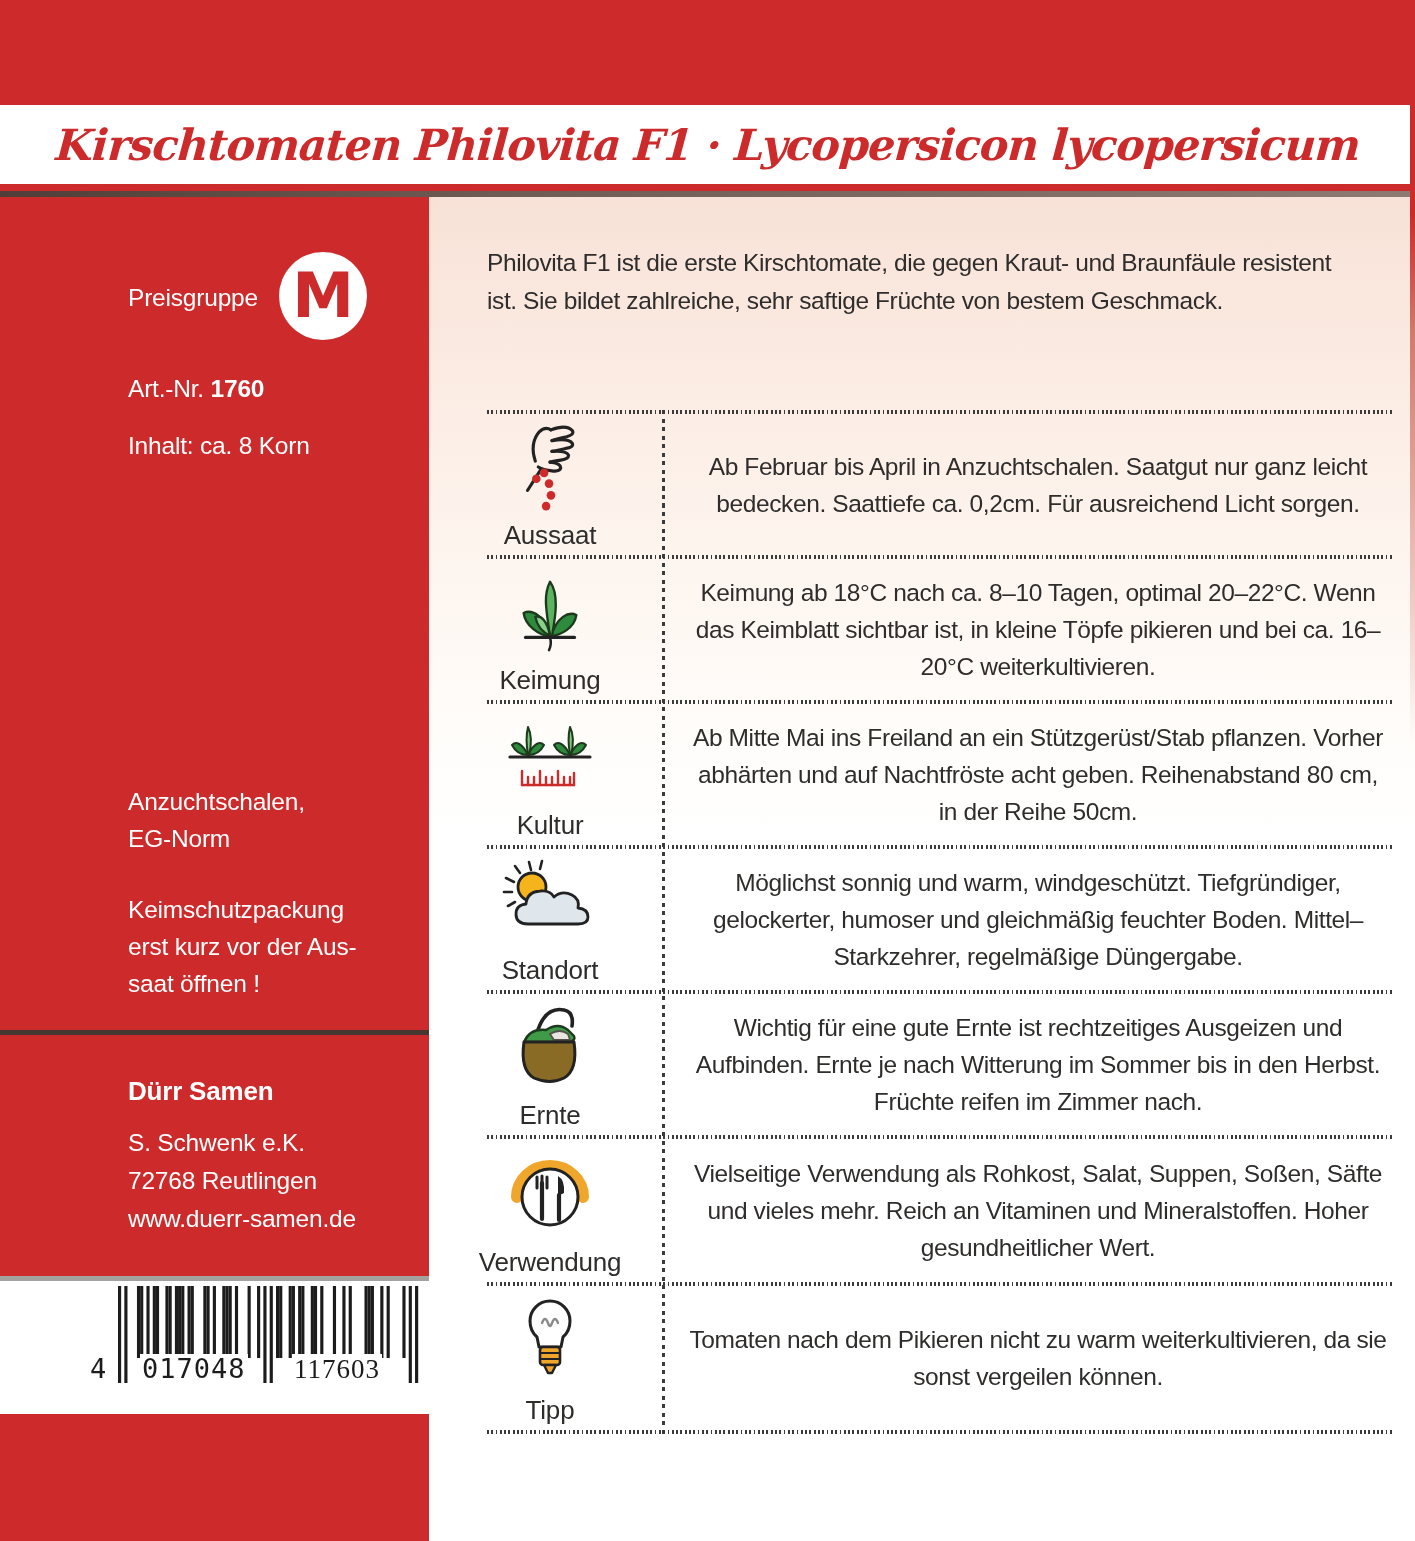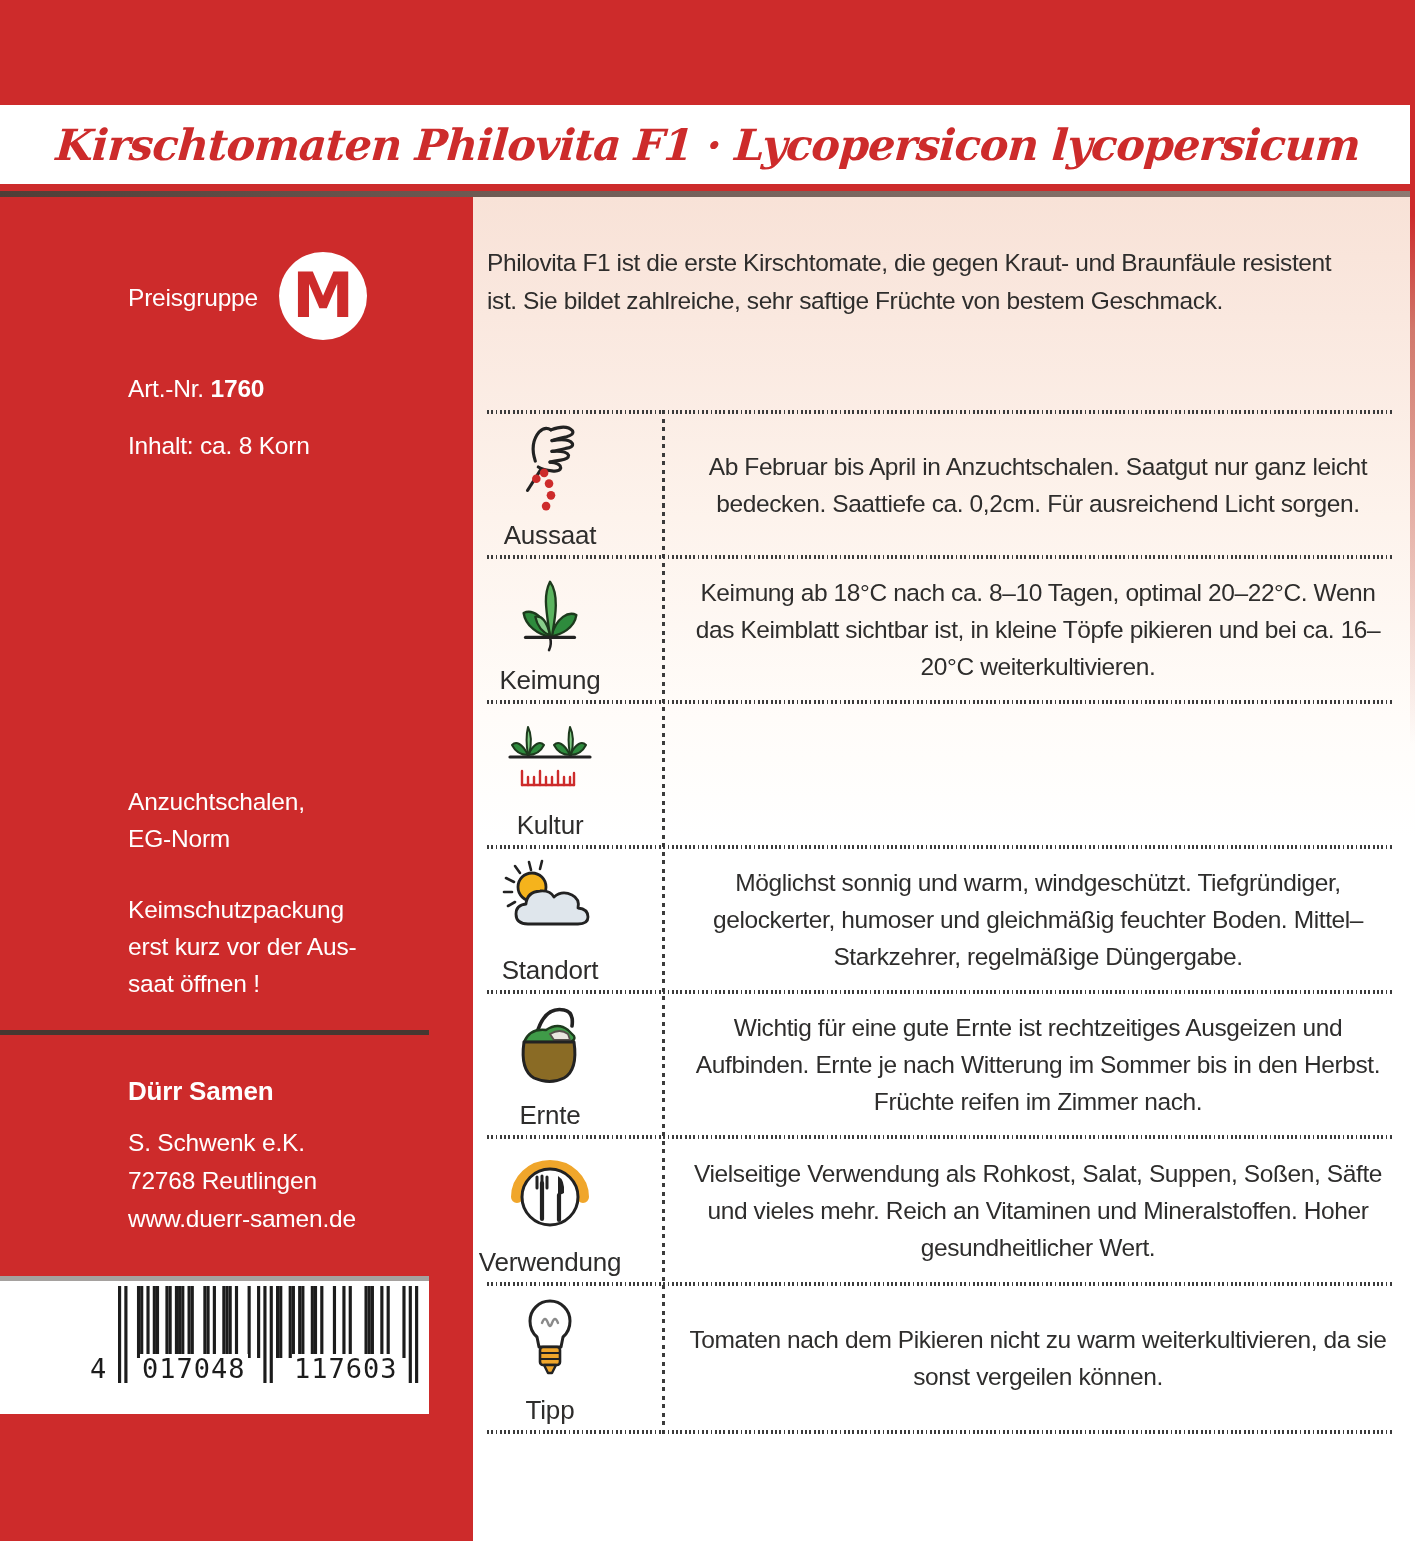--- a/index.html
+++ b/index.html
@@ -16,38 +16,38 @@
     font-size:43px;color:#cd2b2b;letter-spacing:-1px;transform:skewX(-4deg);white-space:nowrap;}
   .redline{position:absolute;left:0;top:184px;width:1415px;height:7px;background:#cd2b2b;}
   .darkline{position:absolute;left:0;top:191px;width:1415px;height:6px;
     background:linear-gradient(90deg,#4f3e37 0%,#6e5b54 35%,#8d7a72 100%);}
   .right-strip{position:absolute;right:0;top:0;width:5px;height:760px;
     background:linear-gradient(180deg,#cd2b2b 0px,#cd2b2b 215px,rgba(199,92,78,.8) 330px,rgba(199,92,78,0) 745px);}
   
   .content-bg{position:absolute;left:429px;top:197px;width:986px;height:1344px;
     background:linear-gradient(180deg,#f8e2d7 0px,#fae8df 120px,#fdf3ec 320px,#fffcf9 520px,#ffffff 640px,#ffffff 100%);}
   
-  .sidebar{position:absolute;left:0;top:197px;width:429px;height:1344px;background:#cd2b2b;color:#fff;padding-left:44px;}
+  .sidebar{position:absolute;left:0;top:197px;width:429px;height:1344px;background:#cd2b2b;color:#fff;}
   .sb-text{position:absolute;left:128px;font-size:24.5px;letter-spacing:-0.2px;line-height:37px;}
   .pg-circle{position:absolute;left:279px;top:55px;width:88px;height:88px;border-radius:50%;
     background:#fff;display:flex;align-items:center;justify-content:center;}
   .pg-m{color:#cd2b2b;font-weight:bold;font-size:62px;font-family:"DejaVu Sans", sans-serif;line-height:1;}
   .bold{font-weight:bold;}
   .sb-divider{position:absolute;left:0;top:833px;width:429px;height:5px;background:#473731;}
   .sb-grayline{position:absolute;left:0;top:1079px;width:429px;height:5px;background:#a5a19f;}
   .sb-white{position:absolute;left:0;top:1084px;width:429px;height:133px;background:#ffffff;}
   .sb-redbottom{position:absolute;left:0;top:1217px;width:429px;height:127px;background:#cd2b2b;}
   
   .barcode{position:absolute;left:88px;top:1089px;width:335px;height:112px;color:#1c1c1c;}
   .barcode svg{position:absolute;left:30px;top:0;}
   .bc-digit{position:absolute;top:68px;font-family:"DejaVu Sans Mono", monospace;
     font-size:27px;line-height:30px;background:#fff;padding:0 2px;letter-spacing:1px;}
   .bc-first{left:0;}
   .bc-left{left:52px;}
-  .bc-right{left:204px;}
+  .bc-right{left:204px;font-family:Liberation Serif, serif;}
   
   .hdash{position:absolute;left:487px;width:905px;height:4px;
     background:repeating-linear-gradient(90deg,#3b3b3b 0 1.7px,rgba(0,0,0,0) 1.7px 4.3px);}
   .vdash{position:absolute;left:662px;top:410px;width:2.5px;height:1024px;
     background:repeating-linear-gradient(180deg,#3b3b3b 0 4px,rgba(0,0,0,0) 4px 8.5px);}
   .intro{position:absolute;left:487px;top:244px;width:858px;
     font-size:24.5px;letter-spacing:-0.4px;line-height:38px;}
   .row{position:absolute;left:440px;width:952px;display:flex;}
   .icon-cell{width:220px;display:flex;flex-direction:column;align-items:center;justify-content:flex-end;padding-bottom:4px;}
   .icon-box{flex:1;display:flex;align-items:center;justify-content:center;}
@@ -238,20 +238,21 @@
               <path d="M48 72 V64"></path>
             <path d="M54 72 V58"></path>
               <path d="M60 72 V64"></path>
               <path d="M66 72 V64"></path>
               <path d="M70 72 V60"></path>
           </g>
         </svg>
       </div>
       <div class="row-label">Kultur</div>
     </div>
+    <div class="row-text">Ab Mitte Mai ins Freiland an ein Stützgerüst/Stab pflanzen. Vorher abhärten und auf Nachtfröste acht geben. Reihenabstand 80 cm, in der Reihe 50cm.</div>
   </div>
 
   <div class="row" style="top:849px;height:141px;">
     <div class="icon-cell">
       <div class="icon-box">
         <svg width="96" height="88" viewBox="0 0 96 88">
           <g stroke="#222" stroke-width="2.6" stroke-linecap="round">
             <path d="M27 4 L29 12"></path>
               <path d="M13 8 L18 15"></path>
               <path d="M4 20 L12 24"></path>

